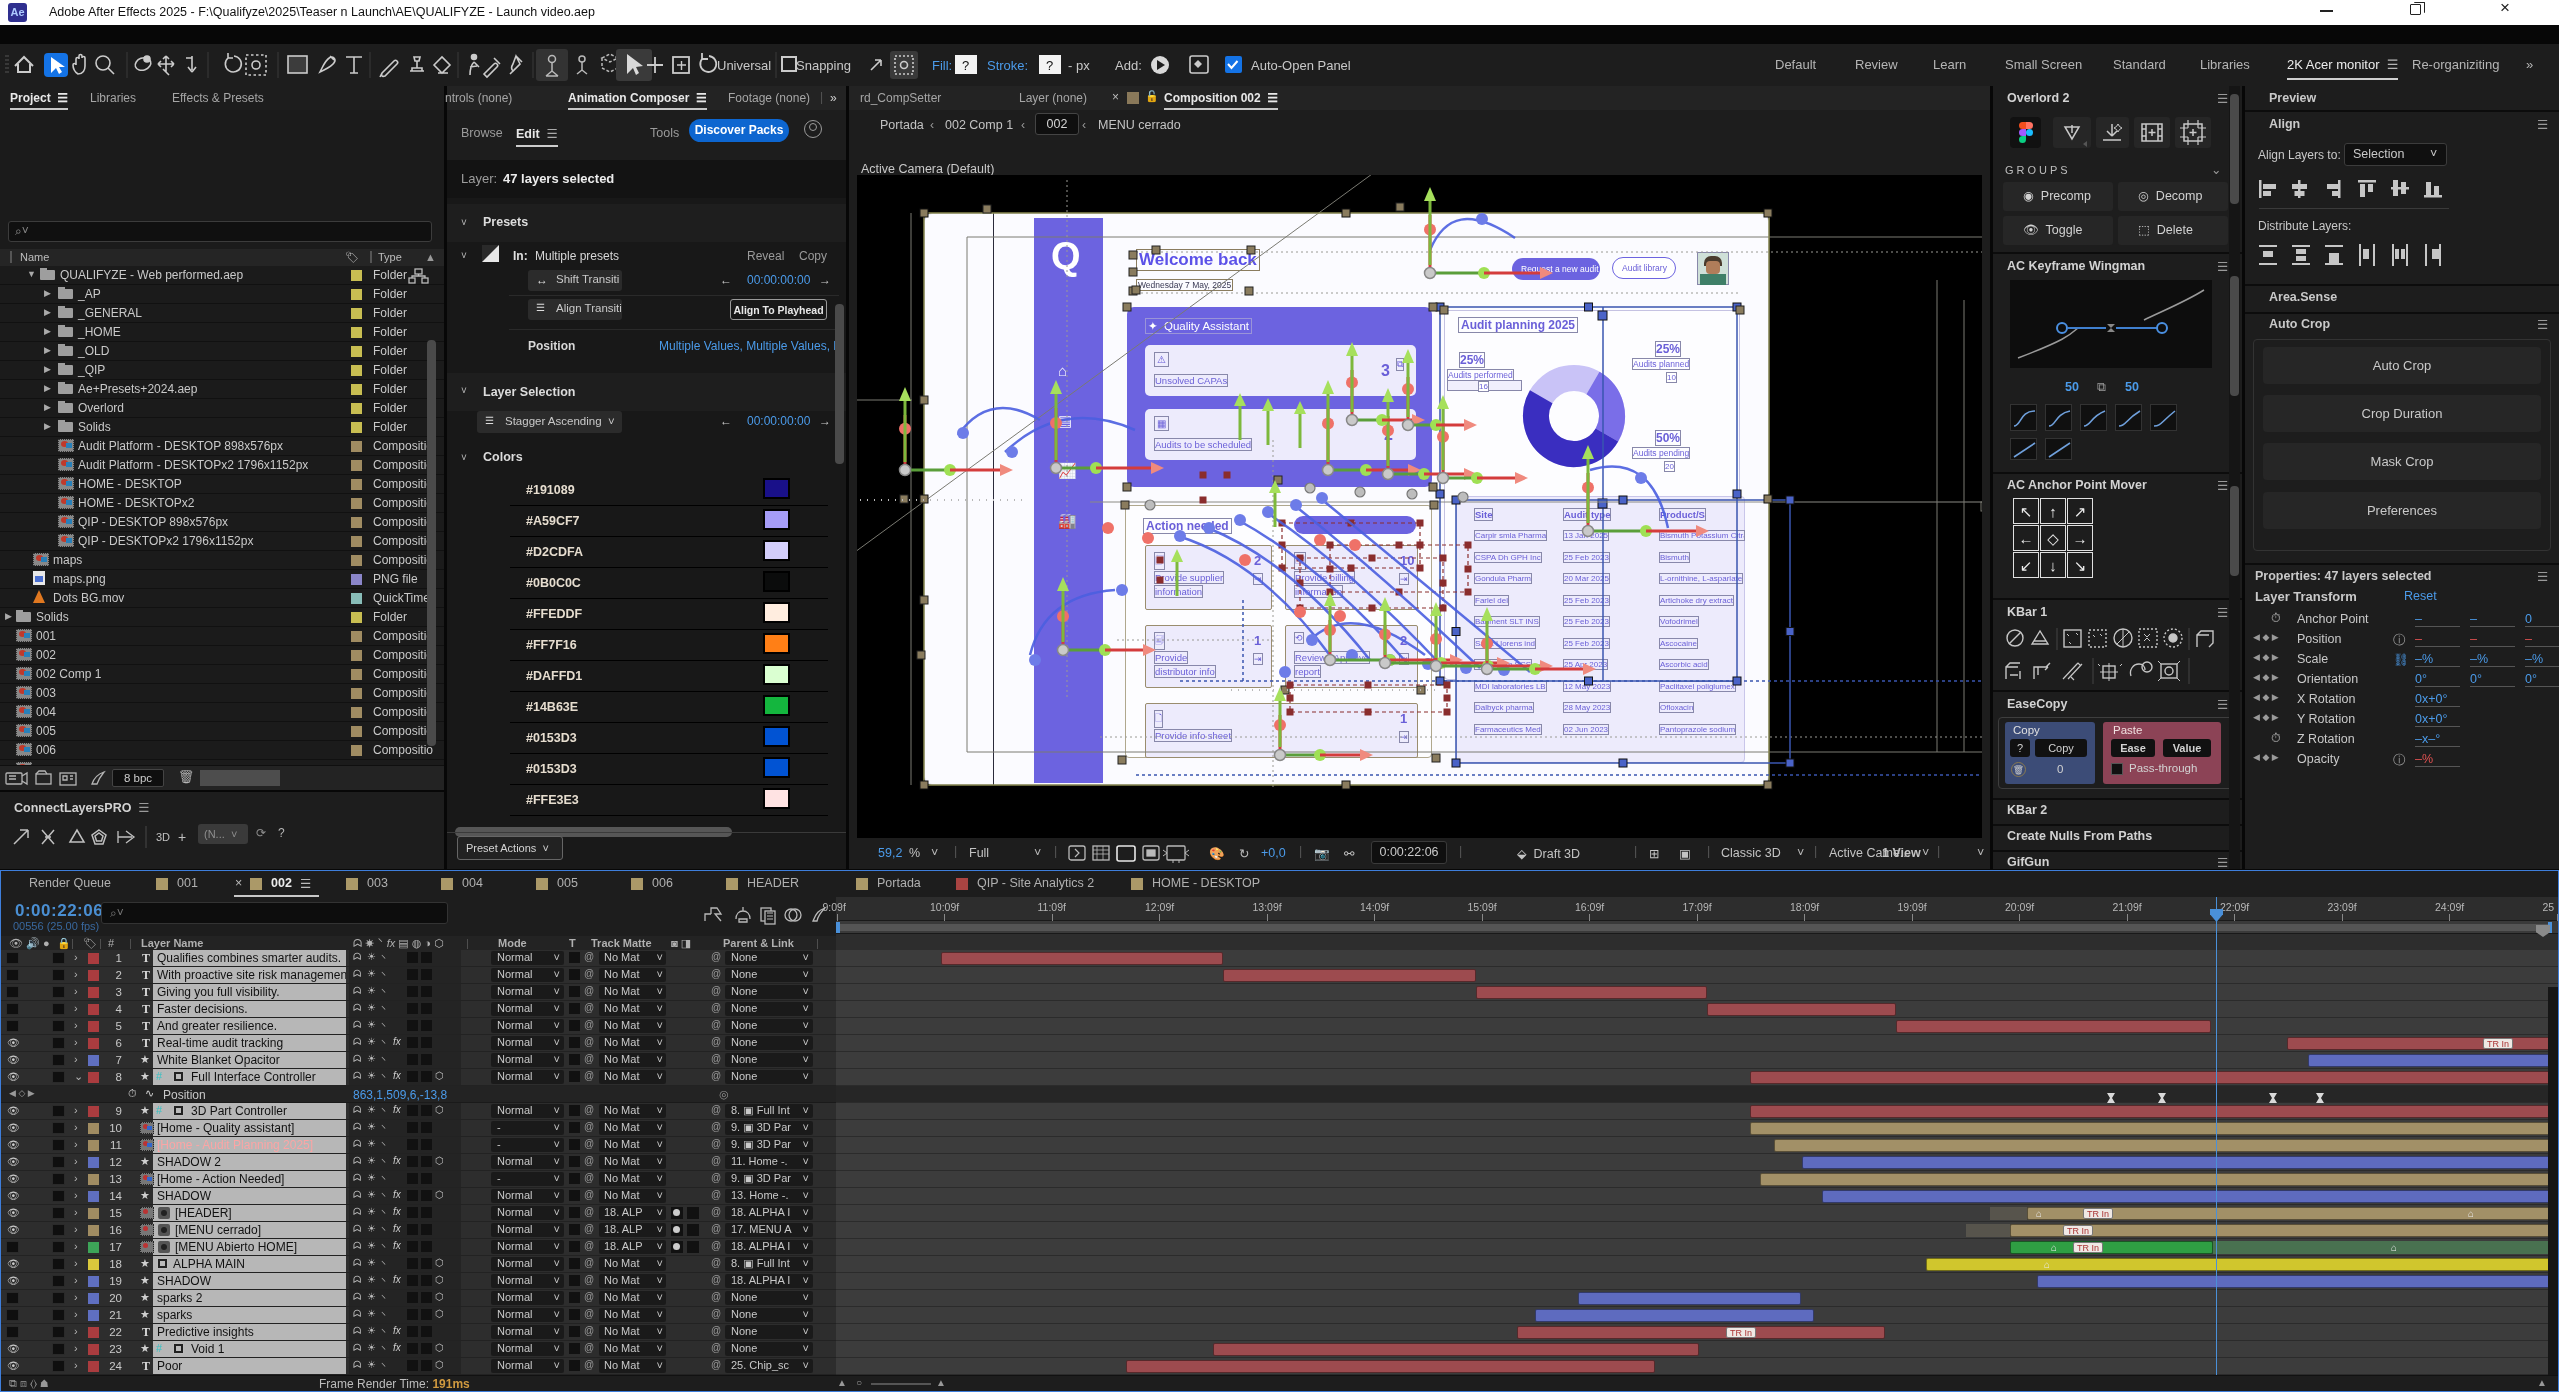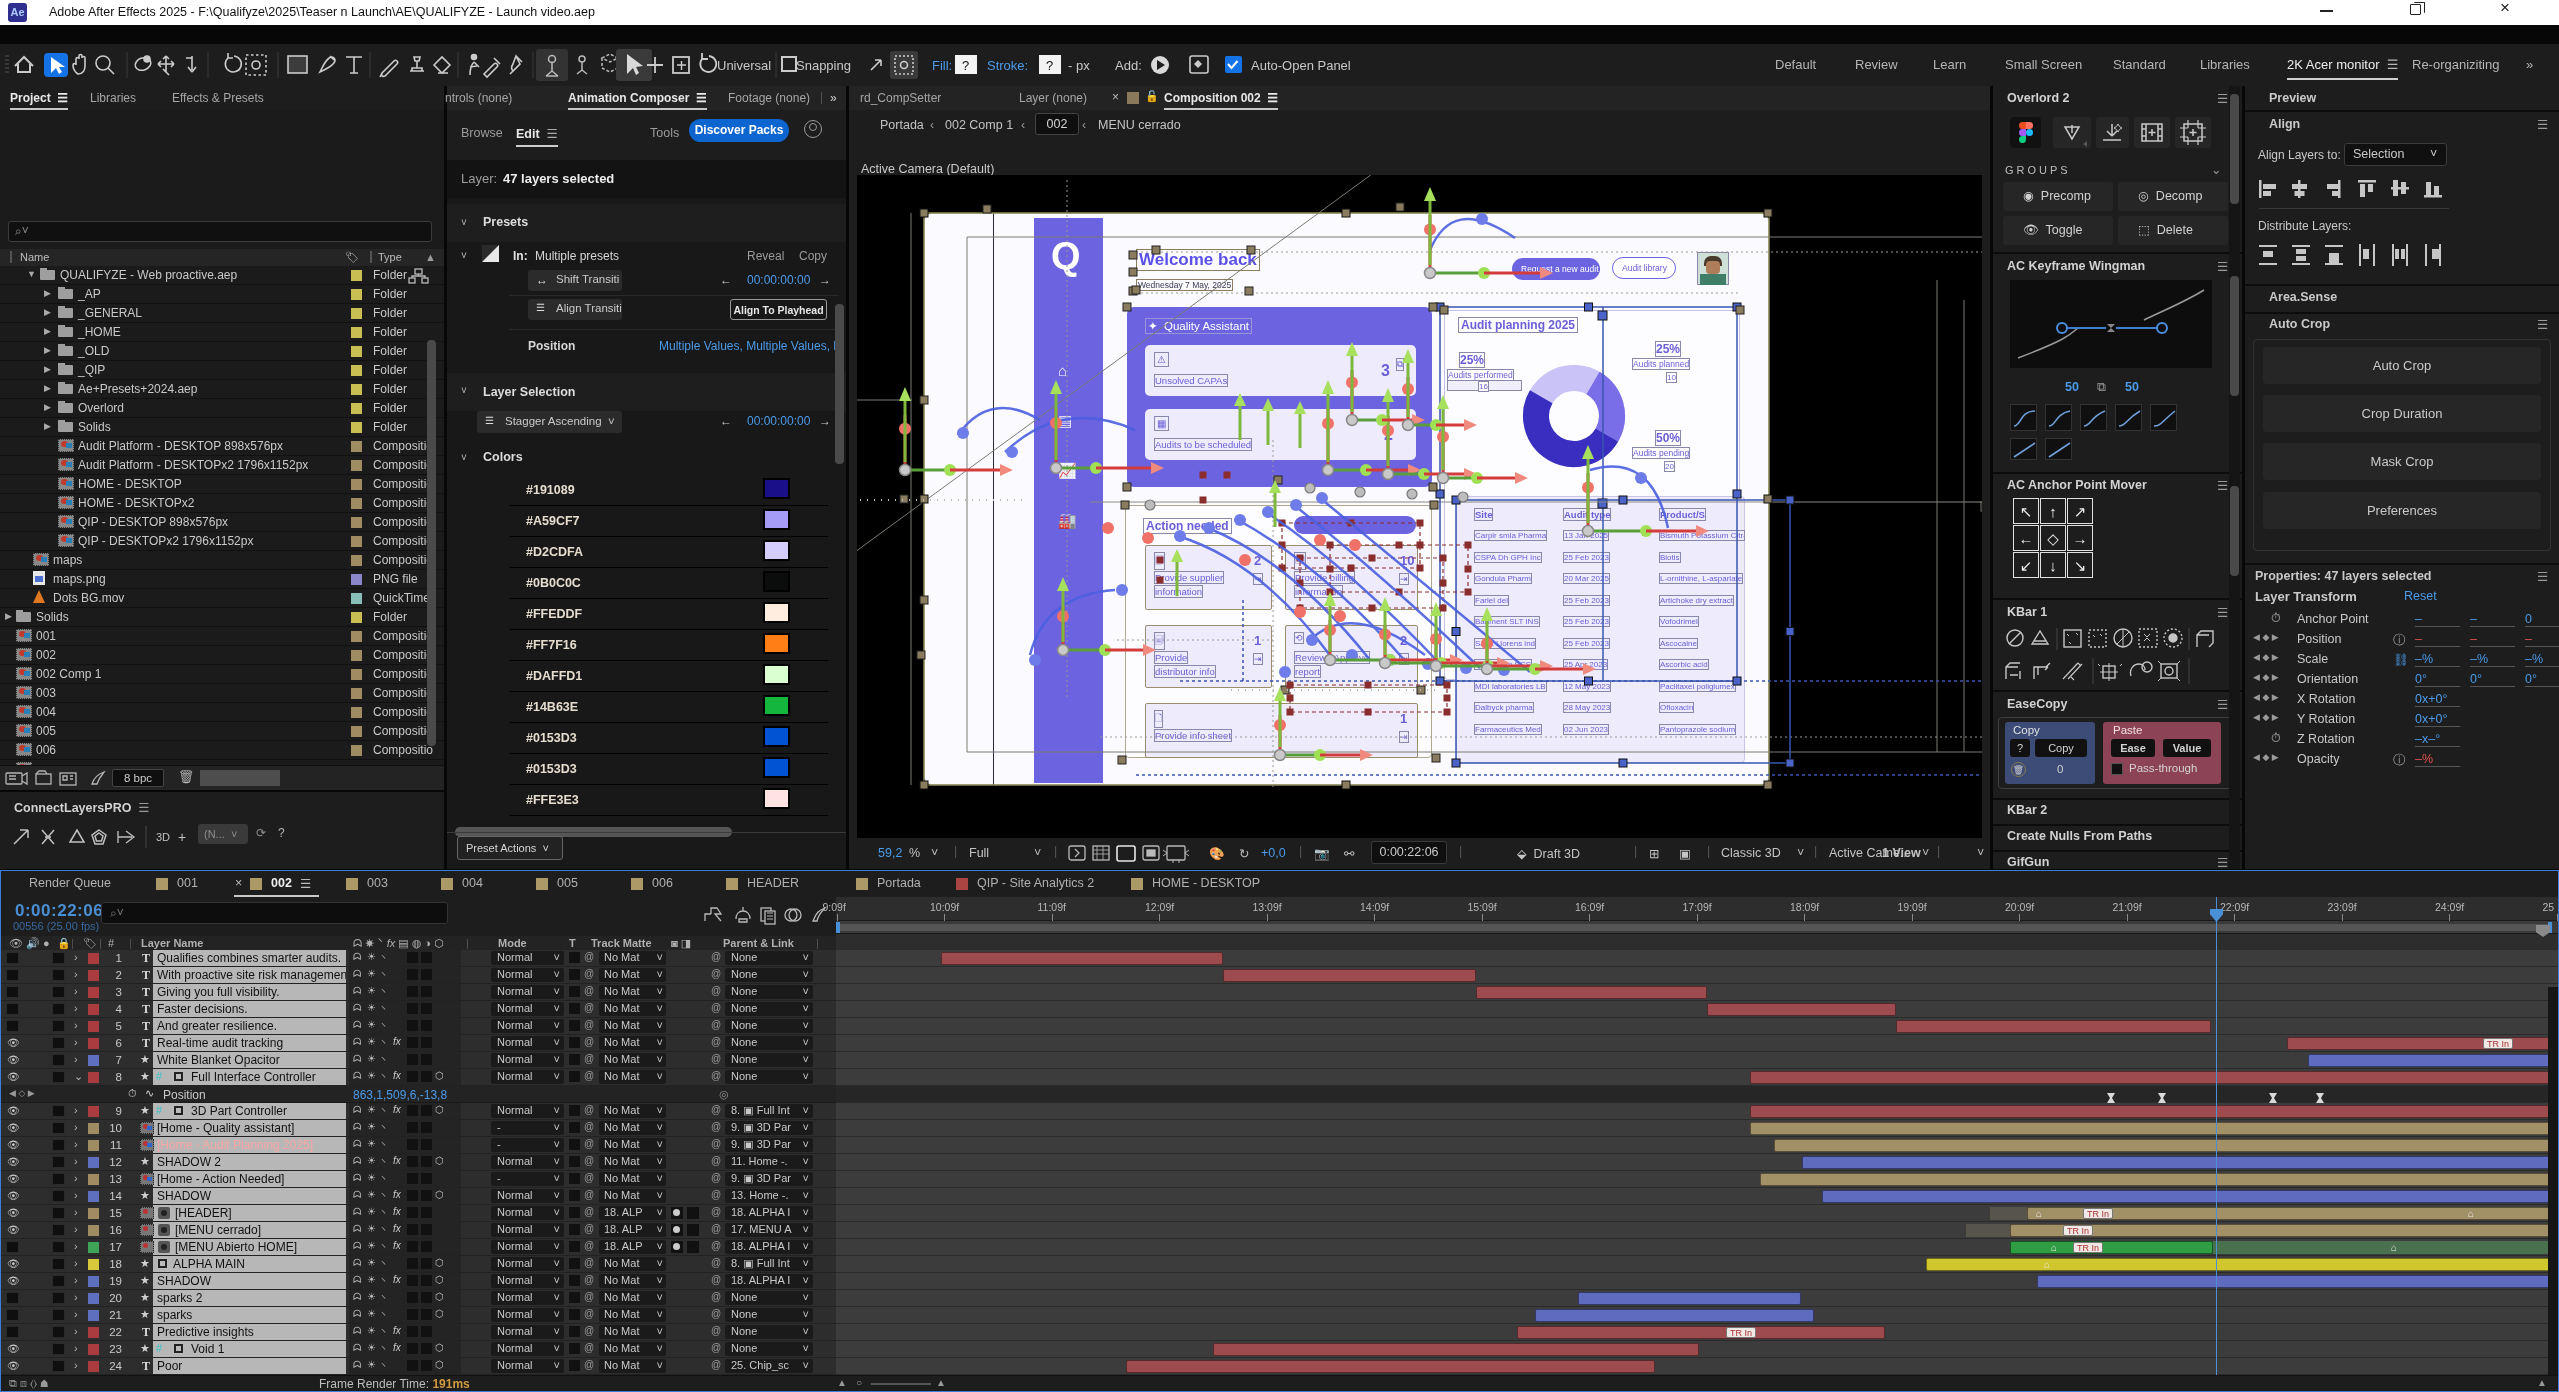--- a/index.html
+++ b/index.html
@@ -151,21 +151,21 @@
    <span class="abs" style="left:10px;top:2px;border-left:2px solid #555;padding-left:8px;">Name</span>
    <span class="abs" style="left:345px;top:2px;">🏷</span>
    <span class="abs" style="left:370px;top:2px;border-left:2px solid #555;padding-left:6px;">Type</span>
    <span class="abs" style="left:425px;top:2px;color:#999;">▲</span>
  </div>
  <div id="ptree" class="abs" style="left:0;top:180px;width:444px;height:499px;font-size:12px;color:#c9c9c9;">
         <div class="abs" style="left:0;top:0px;width:444px;height:19px;border-bottom:1px solid #111;">
           <span class="abs" style="left:27px;top:3px;color:#aaa;font-size:9px;">▼</span>
           <span class="abs" style="left:40px;top:4px;width:15px;height:10px;background:#9e9e9e;border-radius:1px;"></span>
           <span class="abs" style="left:40px;top:2px;width:7px;height:3px;background:#9e9e9e;"></span>
-          <span class="abs" style="left:60px;top:2px;white-space:nowrap;">QUALIFYZE - Web proactive.aep</span>
+          <span class="abs" style="left:60px;top:2px;white-space:nowrap;">QUALIFYZE - Web performed.aep</span>
           <span class="abs" style="left:351px;top:4px;width:11px;height:11px;background:#c8be52;"></span>
           <span class="abs" style="left:373px;top:2px;">Folder</span>
         </div>
         <div class="abs" style="left:0;top:19px;width:444px;height:19px;border-bottom:1px solid #111;">
           <span class="abs" style="left:44px;top:3px;color:#aaa;font-size:9px;">▶</span>
           <span class="abs" style="left:58px;top:4px;width:15px;height:10px;background:#9e9e9e;border-radius:1px;"></span>
           <span class="abs" style="left:58px;top:2px;width:7px;height:3px;background:#9e9e9e;"></span>
           <span class="abs" style="left:78px;top:2px;white-space:nowrap;">_AP</span>
           <span class="abs" style="left:351px;top:4px;width:11px;height:11px;background:#c8be52;"></span>
           <span class="abs" style="left:373px;top:2px;">Folder</span>
@@ -644,21 +644,21 @@
           <div class="abs" style="left:493px;top:344px;white-space:nowrap;color:#fff;font-size:9px;">7</div>
           <div class="abs" style="left:599px;top:321px;width:289px;height:267px;background:#edebfc;border:1px solid #c9c6ea;border-radius:4px;"></div>
           <div class="abs" style="left:617px;top:333px;white-space:nowrap;color:#6a5fd8;font-size:9.5px;font-weight:bold;border:1px solid #8888aa;">Site</div>
           <div class="abs" style="left:706px;top:333px;white-space:nowrap;color:#6a5fd8;font-size:9.5px;font-weight:bold;border:1px solid #8888aa;">Audit type</div>
           <div class="abs" style="left:802px;top:333px;white-space:nowrap;color:#6a5fd8;font-size:9.5px;font-weight:bold;border:1px solid #8888aa;">Product/S</div>
           <div class="abs" style="left:617px;top:355px;white-space:nowrap;color:#6a5fd8;font-size:8px;border:1px solid #8888aa;">Carpir smla Pharma</div>
           <div class="abs" style="left:706px;top:355px;white-space:nowrap;color:#6a5fd8;font-size:8px;border:1px solid #8888aa;">13 Jan 2025</div>
           <div class="abs" style="left:802px;top:355px;white-space:nowrap;color:#6a5fd8;font-size:8px;border:1px solid #8888aa;max-width:86px;overflow:hidden;">Bismuth Potassium Citrate</div>
           <div class="abs" style="left:617px;top:376.5px;white-space:nowrap;color:#6a5fd8;font-size:8px;border:1px solid #8888aa;">CSPA Dh GPH Inc</div>
           <div class="abs" style="left:706px;top:376.5px;white-space:nowrap;color:#6a5fd8;font-size:8px;border:1px solid #8888aa;">25 Feb 2023</div>
-          <div class="abs" style="left:802px;top:376.5px;white-space:nowrap;color:#6a5fd8;font-size:8px;border:1px solid #8888aa;max-width:86px;overflow:hidden;">Biotis</div>
+          <div class="abs" style="left:802px;top:376.5px;white-space:nowrap;color:#6a5fd8;font-size:8px;border:1px solid #8888aa;max-width:86px;overflow:hidden;">Bismuth</div>
           <div class="abs" style="left:617px;top:398px;white-space:nowrap;color:#6a5fd8;font-size:8px;border:1px solid #8888aa;">Gondula Pharm</div>
           <div class="abs" style="left:706px;top:398px;white-space:nowrap;color:#6a5fd8;font-size:8px;border:1px solid #8888aa;">20 Mar 2025</div>
           <div class="abs" style="left:802px;top:398px;white-space:nowrap;color:#6a5fd8;font-size:8px;border:1px solid #8888aa;max-width:86px;overflow:hidden;">L-ornithine, L-asparlate</div>
           <div class="abs" style="left:617px;top:419.5px;white-space:nowrap;color:#6a5fd8;font-size:8px;border:1px solid #8888aa;">Farlel del</div>
           <div class="abs" style="left:706px;top:419.5px;white-space:nowrap;color:#6a5fd8;font-size:8px;border:1px solid #8888aa;">25 Feb 2023</div>
           <div class="abs" style="left:802px;top:419.5px;white-space:nowrap;color:#6a5fd8;font-size:8px;border:1px solid #8888aa;max-width:86px;overflow:hidden;">Artichoke dry extract</div>
           <div class="abs" style="left:617px;top:441px;white-space:nowrap;color:#6a5fd8;font-size:8px;border:1px solid #8888aa;">Bariment SLT INS</div>
           <div class="abs" style="left:706px;top:441px;white-space:nowrap;color:#6a5fd8;font-size:8px;border:1px solid #8888aa;">25 Feb 2023</div>
           <div class="abs" style="left:802px;top:441px;white-space:nowrap;color:#6a5fd8;font-size:8px;border:1px solid #8888aa;max-width:86px;overflow:hidden;">Vofodrimel</div>
           <div class="abs" style="left:617px;top:462.5px;white-space:nowrap;color:#6a5fd8;font-size:8px;border:1px solid #8888aa;">Sarla Llorens ind</div>

